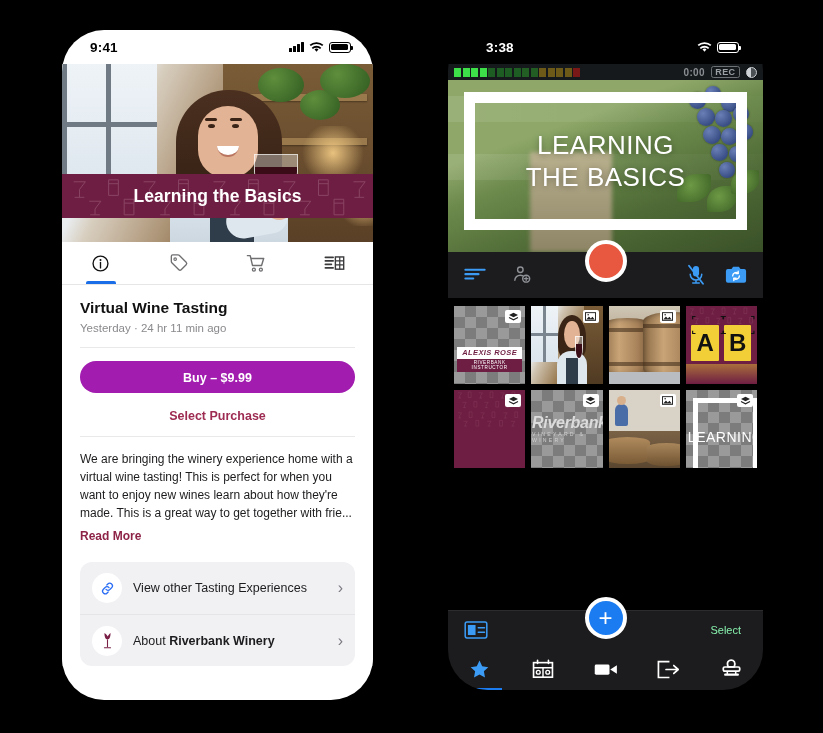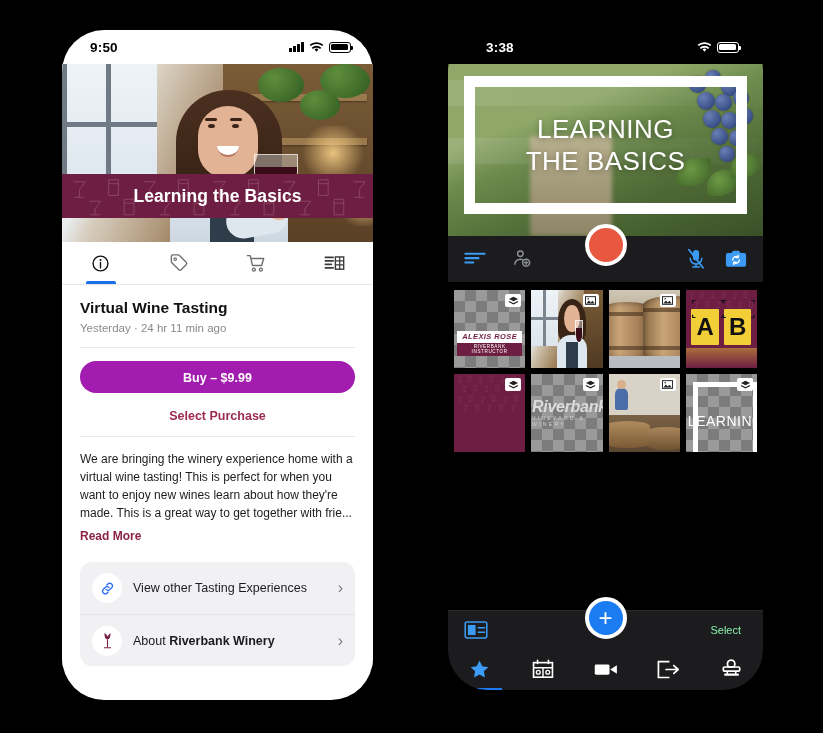--- a/index.html
+++ b/index.html
@@ -171,21 +171,21 @@
 </style>
 </head>
 <body>
 
 <div class="stage">
 
   <div class="phone phone-left">
     <div class="notch notch-l"></div>
 
     <div class="statusbar sb-left">
-      <div class="sb-time">9:50</div>
+      <div class="sb-time">9:41</div>
       <div class="sb-icons">
         <span class="bars">
             <i></i>
             <i></i>
             <i></i>
             <i></i>
           </span>
         <svg width="15" height="11" viewBox="0 0 16 12">
             <path d="M8 10.6l2.2-2.6a3.3 3.3 0 0 0-4.4 0z" fill="#000"></path>
             <path d="M8 6.2c1.5 0 2.9.5 3.9 1.5l1.3-1.5A8 8 0 0 0 8 4.2a8 8 0 0 0-5.2 2L4.1 7.7A5.6 5.6 0 0 1 8 6.2z" fill="#000"></path>
@@ -336,20 +336,42 @@
             <path d="M8 10.6l2.2-2.6a3.3 3.3 0 0 0-4.4 0z" fill="#fff"></path>
             <path d="M8 6.2c1.5 0 2.9.5 3.9 1.5l1.3-1.5A8 8 0 0 0 8 4.2a8 8 0 0 0-5.2 2L4.1 7.7A5.6 5.6 0 0 1 8 6.2z" fill="#fff"></path>
             <path d="M8 2.1c2.4 0 4.6.9 6.2 2.3L15.5 3A10.7 10.7 0 0 0 8 .2 10.7 10.7 0 0 0 .5 3l1.3 1.4A9 9 0 0 1 8 2.1z" fill="#fff"></path>
           </svg>
         <span class="batt">
             <i></i>
           </span>
       </div>
     </div>
 
+    <div class="rmeter">
+      <span class="segs">
+        <i style="background:#3ee04a"></i>
+          <i style="background:#3ee04a"></i>
+          <i style="background:#3ee04a"></i>
+          <i style="background:#3ee04a"></i>
+        <i style="background:#1d5c22"></i>
+          <i style="background:#1d5c22"></i>
+          <i style="background:#1d5c22"></i>
+          <i style="background:#1d5c22"></i>
+        <i style="background:#225e24"></i>
+          <i style="background:#225e24"></i>
+        <i style="background:#6d5a18"></i>
+          <i style="background:#6d5a18"></i>
+          <i style="background:#6d5a18"></i>
+          <i style="background:#6d5a18"></i>
+        <i style="background:#7a1818"></i>
+      </span>
+      <span class="mtime">0:00</span>
+      <span class="recbadge">REC</span>
+      <span class="halficon"></span>
+    </div>
 
     <div class="viewport">
       <div class="vine"></div>
       <div class="vine-row" style="top:16px;"></div>
       <div class="vine-row" style="top:74px;"></div>
       <div class="path"></div>
       <div class="grapes">
         <div class="grape" style="left:48px;top:18px;width:17px;height:17px;"></div>
         <div class="grape" style="left:64px;top:12px;width:16px;height:16px;"></div>
         <div class="grape" style="left:80px;top:20px;width:18px;height:18px;"></div>

